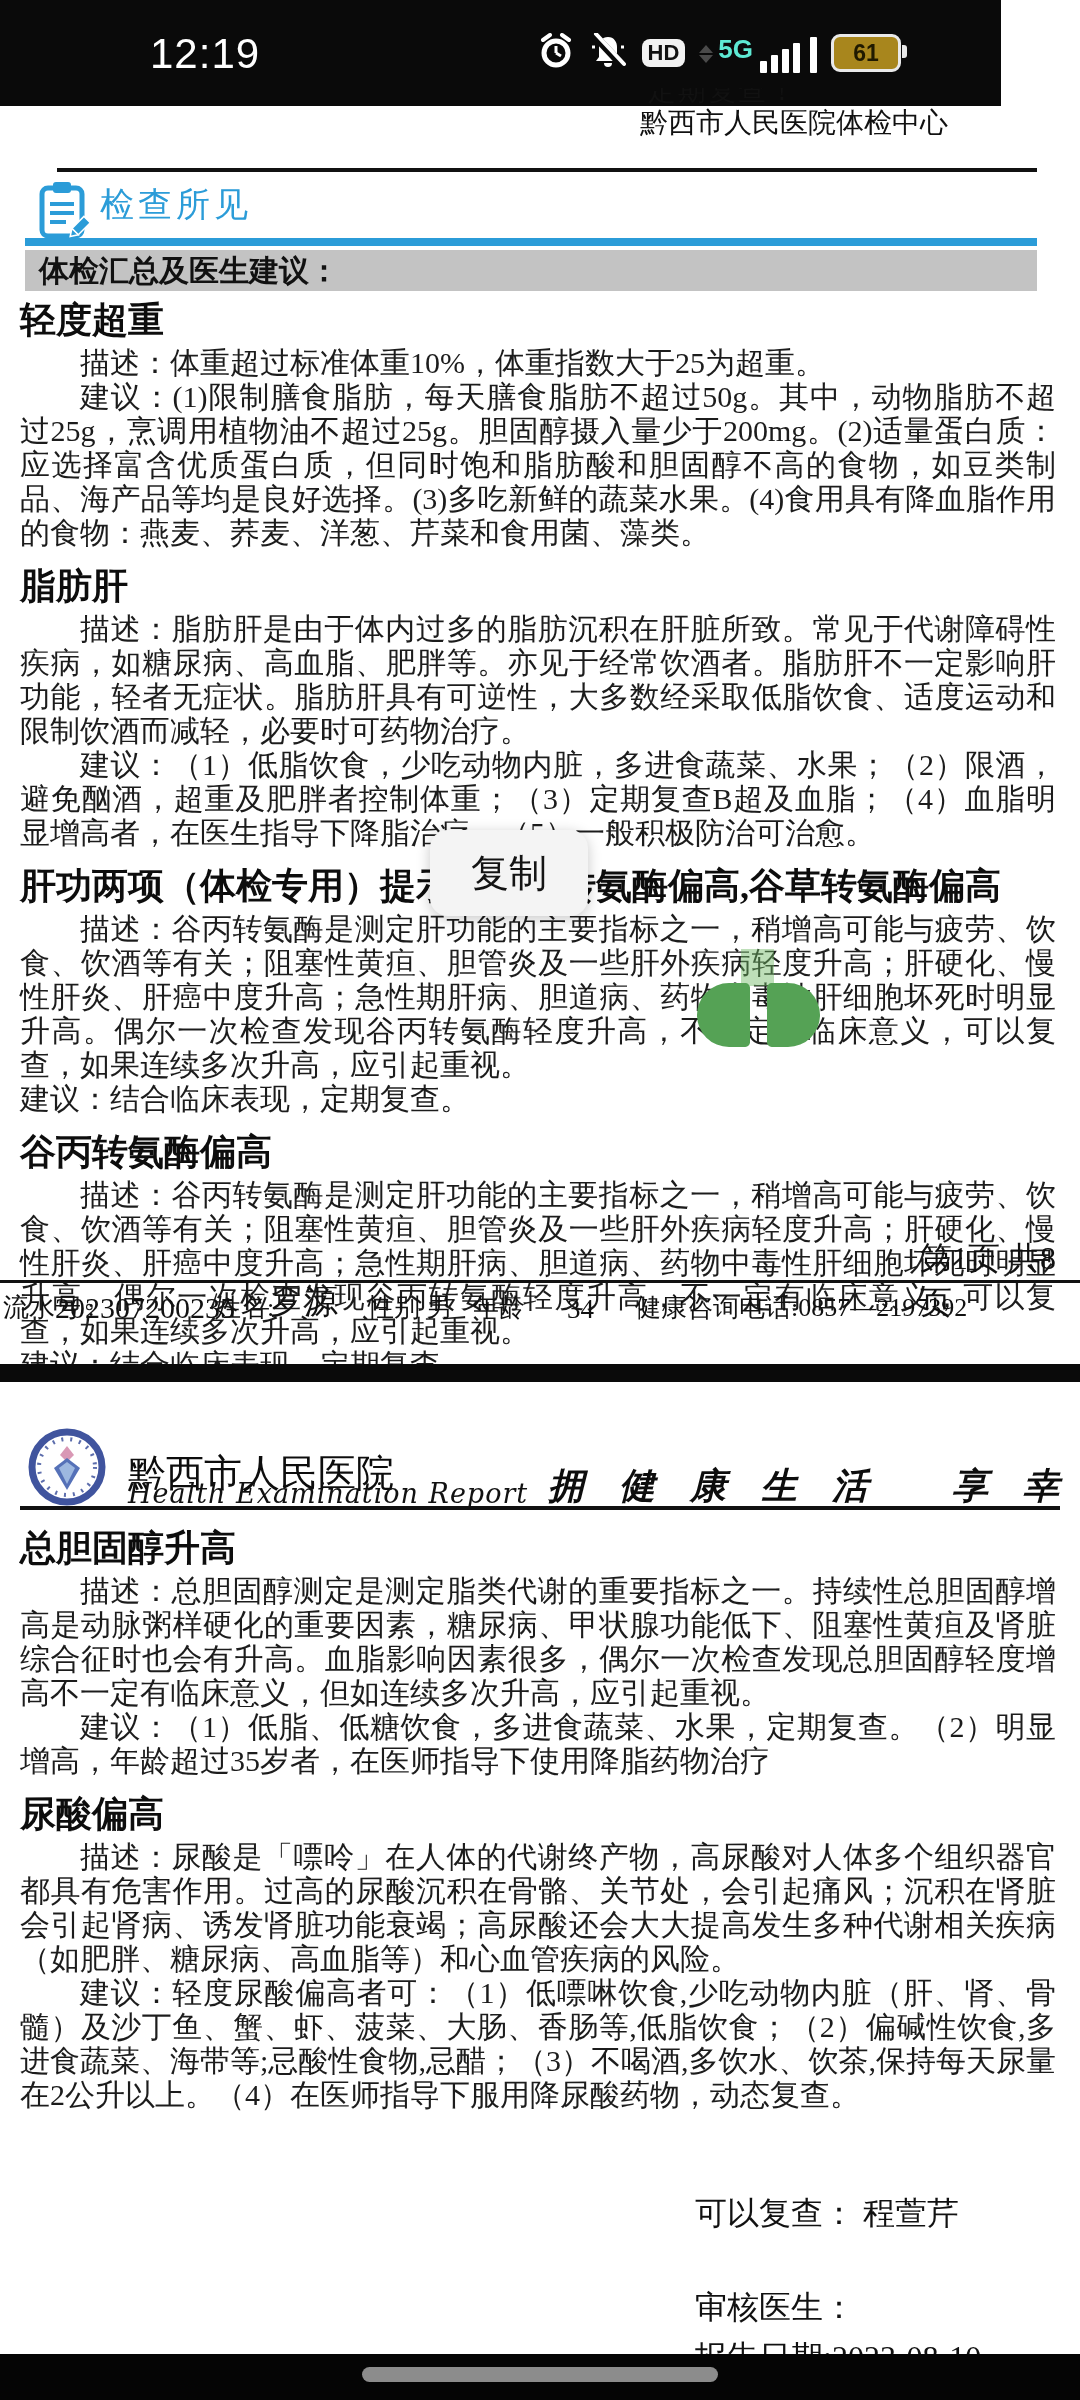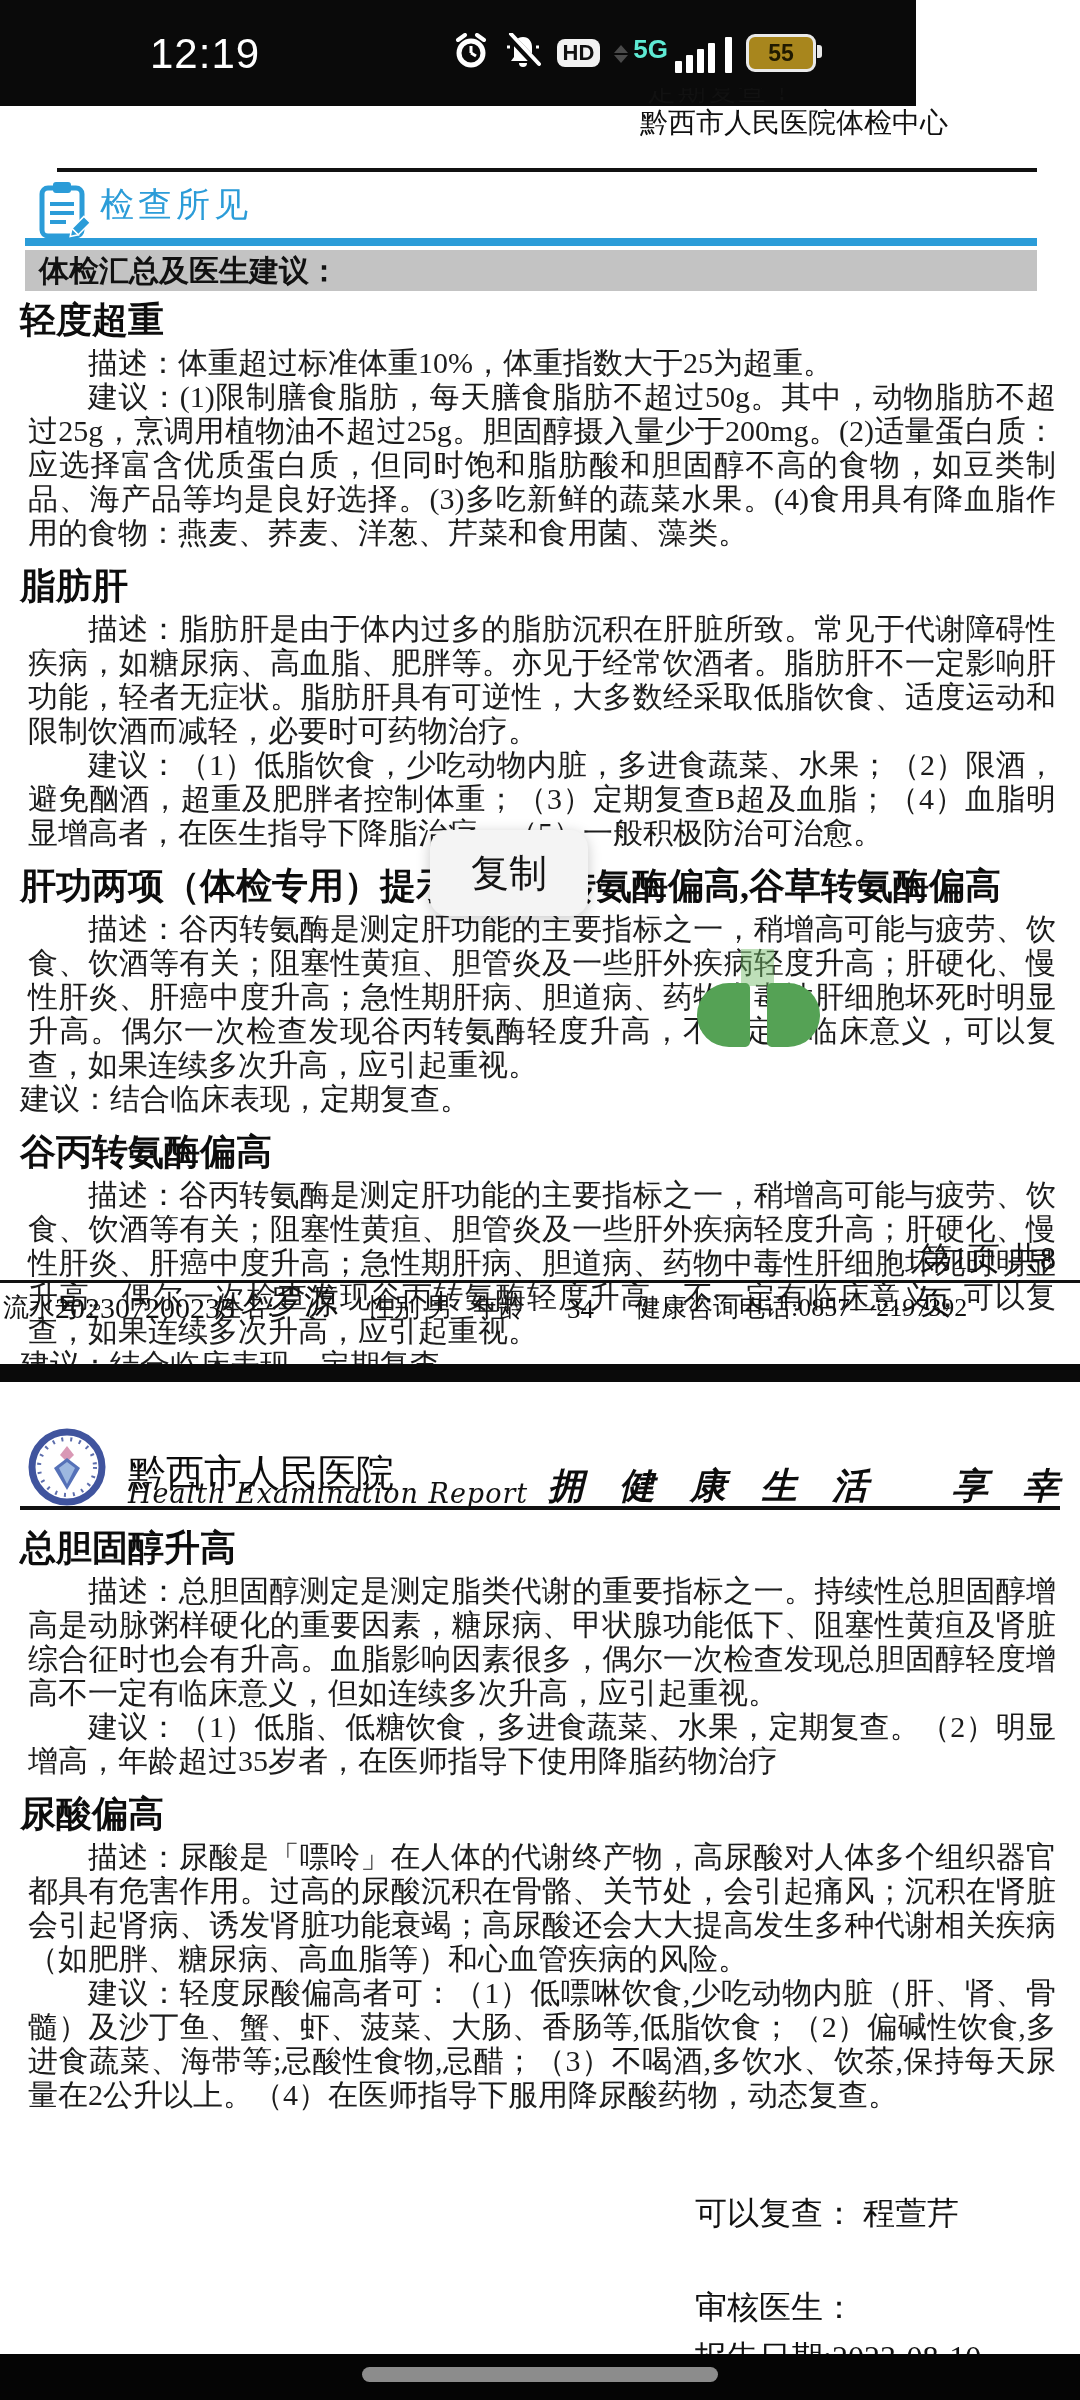--- a/index.html
+++ b/index.html
@@ -1,21 +1,21 @@
 <!DOCTYPE html>
 <html><head>
 <meta charset="utf-8">
 <style>
   html,body{margin:0;padding:0;}
   body{
     width:1080px;height:2400px;position:relative;background:#ffffff;
     font-family:"Liberation Serif", serif;color:#151515;overflow:hidden;
   }
   
-  .statusbar{position:absolute;left:0;top:0;width:916px;height:106px;background:#0a0a0a;}
+  .statusbar{position:absolute;left:0;top:0;width:1001px;height:106px;background:#0a0a0a;}
   .sb-time{position:absolute;left:150px;top:30px;font-family:"Liberation Sans",sans-serif;
     font-size:42px;font-weight:500;color:#fff;letter-spacing:1px;}
   .sb-icons{position:absolute;right:100px;top:0;height:106px;display:flex;align-items:center;gap:14px;}
   .hd-badge{background:#f2f2f2;color:#111;font-family:"Liberation Sans",sans-serif;
     font-weight:bold;font-size:22px;border-radius:8px;padding:2px 6px;line-height:24px;}
   .net{display:flex;align-items:flex-end;gap:3px;}
   .net .updown{display:flex;flex-direction:column;gap:2px;margin-bottom:10px;margin-right:2px;}
   .net .updown i{width:0;height:0;border-left:7px solid transparent;border-right:7px solid transparent;}
   .net .up{border-bottom:8px solid #4a4a4a;}
   .net .down{border-top:8px solid #4a4a4a;}
@@ -35,21 +35,21 @@
   .sec-title{position:absolute;left:100px;top:182px;font-size:34px;letter-spacing:4px;color:#2b9cd8;
     font-family:"Liberation Sans",sans-serif;}
   .blue-line{position:absolute;left:25px;top:238px;width:1012px;height:8px;background:#2b9cd8;}
   .banner{position:absolute;left:25px;top:250px;width:998px;height:41px;background:#c3c3c3;
     font-size:30px;font-weight:600;color:#111;line-height:41px;padding-left:14px;}
   .body-flow{position:absolute;left:20px;width:1036px;}
   .bf1{top:284px;}
   .bf2{top:1512px;}
   .body-flow h2{font-size:36px;font-weight:bold;color:#0d0d0d;margin:16px 0 5px 0;line-height:41px;}
   .body-flow p{font-size:30px;line-height:34px;margin:0;text-align:justify;color:#1c1c1c;}
-  .body-flow p.ind{text-indent:2em;margin-left:8px;}
+  .body-flow p.ind{text-indent:2em;}
   
   .hr-footer{position:absolute;left:0;top:1280px;width:1080px;height:3px;background:#111;}
   .p1-footer{position:absolute;left:0;top:1290px;width:1080px;height:38px;}
   .p1-footer span{position:absolute;bottom:3px;color:#111;}
   .f-serial-label{left:3px;font-size:26px;}
   .f-serial{left:55px;font-size:30px;}
   .f-name-label{left:215px;font-size:26px;}
   .f-name{left:270px;font-size:34px;}
   .f-gender{left:368px;font-size:26px;}
   .f-age-label{left:473px;font-size:26px;}
@@ -118,21 +118,21 @@
       <span class="g5">5G</span>
       <span class="bars">
         <i style="height:12px"></i>
           <i style="height:18px"></i>
           <i style="height:24px"></i>
           <i style="height:30px"></i>
         <i style="height:36px;margin-left:6px"></i>
       </span>
     </span>
     <span class="battery">
-      <span class="pct">55</span>
+      <span class="pct">61</span>
       <span class="tip"></span>
     </span>
   </div>
 </div>
 
 <div class="clip-fragment">
   <span>定期复查！</span>
 </div>
 <div class="p1-center-title">黔西市人民医院体检中心</div>
 <div class="hr1"></div>

